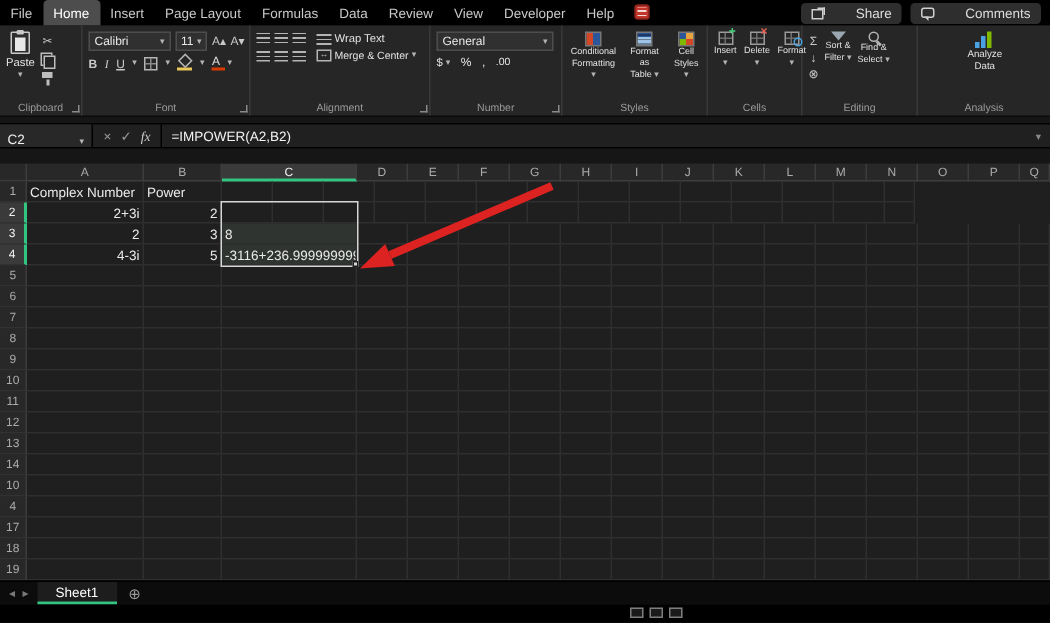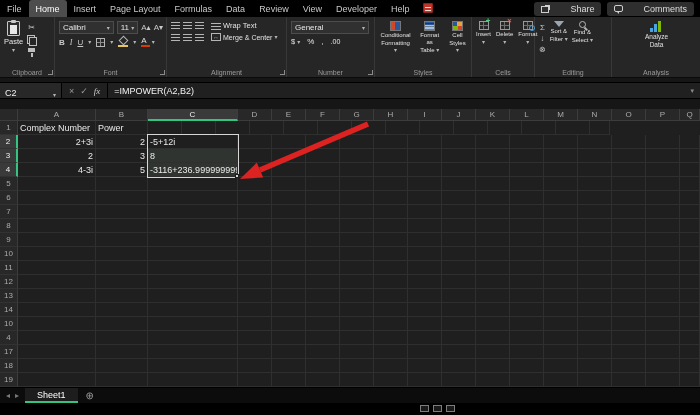--- a/index.html
+++ b/index.html
@@ -373,21 +373,20 @@
         <div class="cell" style="width: 34px;"></div>
         <div class="cell" style="width: 34px;"></div>
         <div class="cell" style="width: 34px;"></div>
         <div class="cell" style="width: 34px;"></div>
         <div class="cell" style="width: 20px;"></div>
       </div>
       <div class="grow">
         <div class="rh hl">2</div>
         <div class="cell" style="width: 78px; justify-content: flex-end;">2+3i</div>
         <div class="cell" style="width: 52px; justify-content: flex-end;">2</div>
-        <div class="cell" style="width: 90px; justify-content: flex-start;">-5+12i</div>
         <div class="cell" style="width: 34px;"></div>
         <div class="cell" style="width: 34px;"></div>
         <div class="cell" style="width: 34px;"></div>
         <div class="cell" style="width: 34px;"></div>
         <div class="cell" style="width: 34px;"></div>
         <div class="cell" style="width: 34px;"></div>
         <div class="cell" style="width: 34px;"></div>
         <div class="cell" style="width: 34px;"></div>
         <div class="cell" style="width: 34px;"></div>
         <div class="cell" style="width: 34px;"></div>

